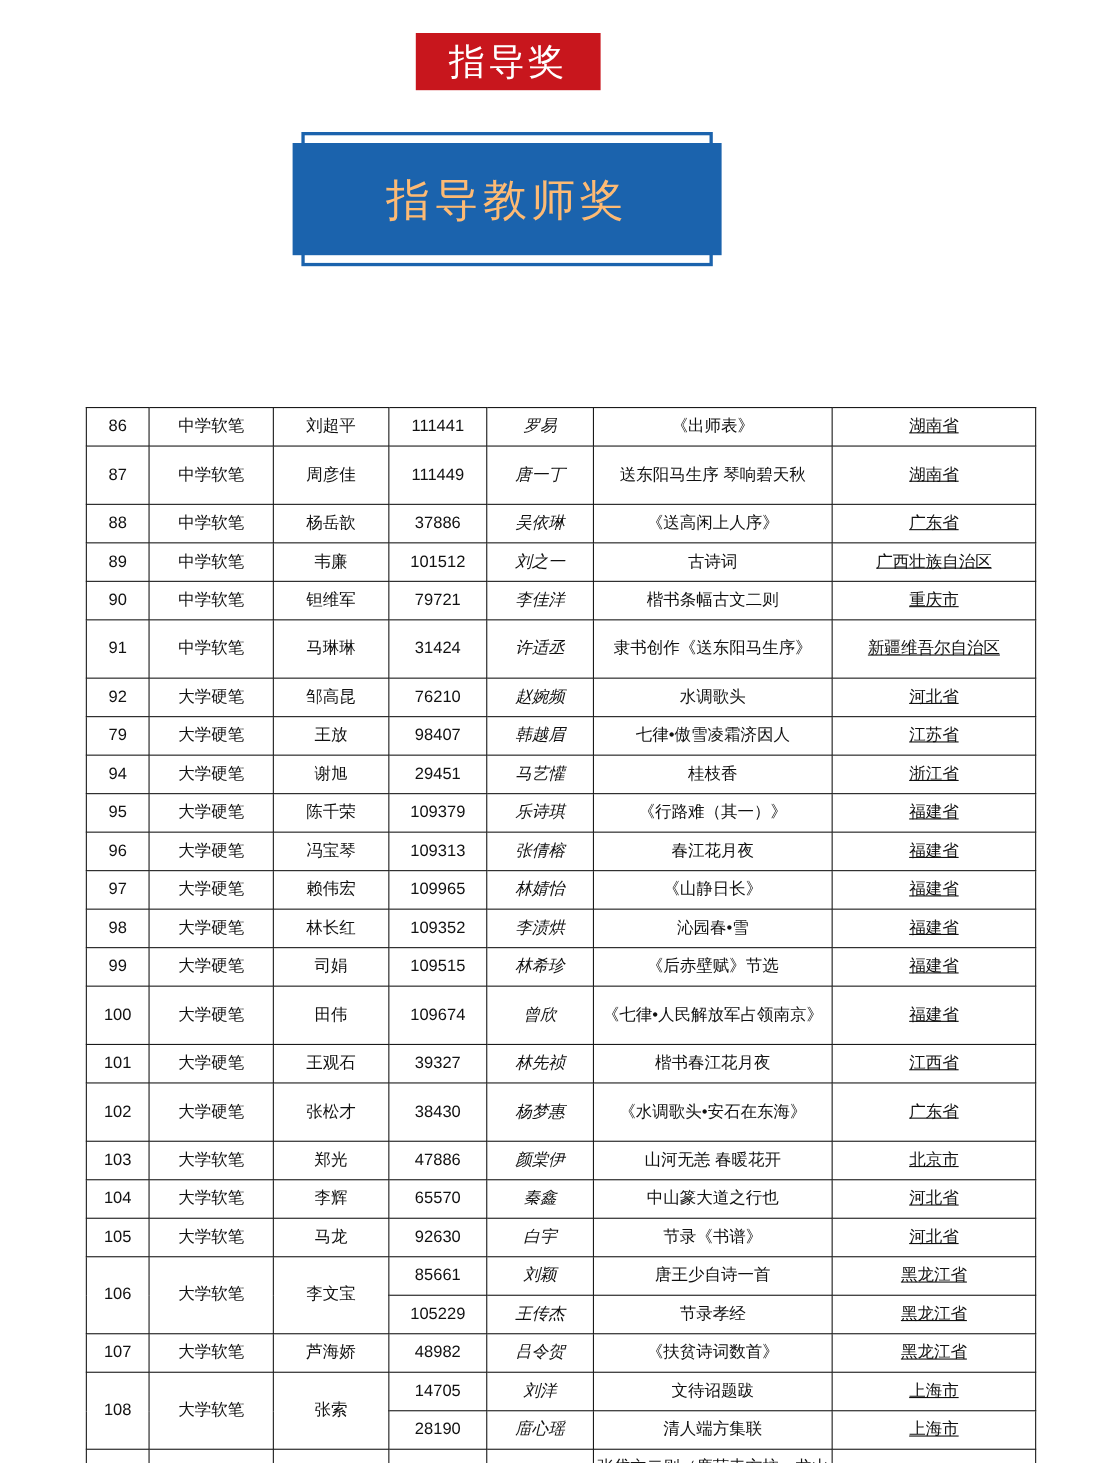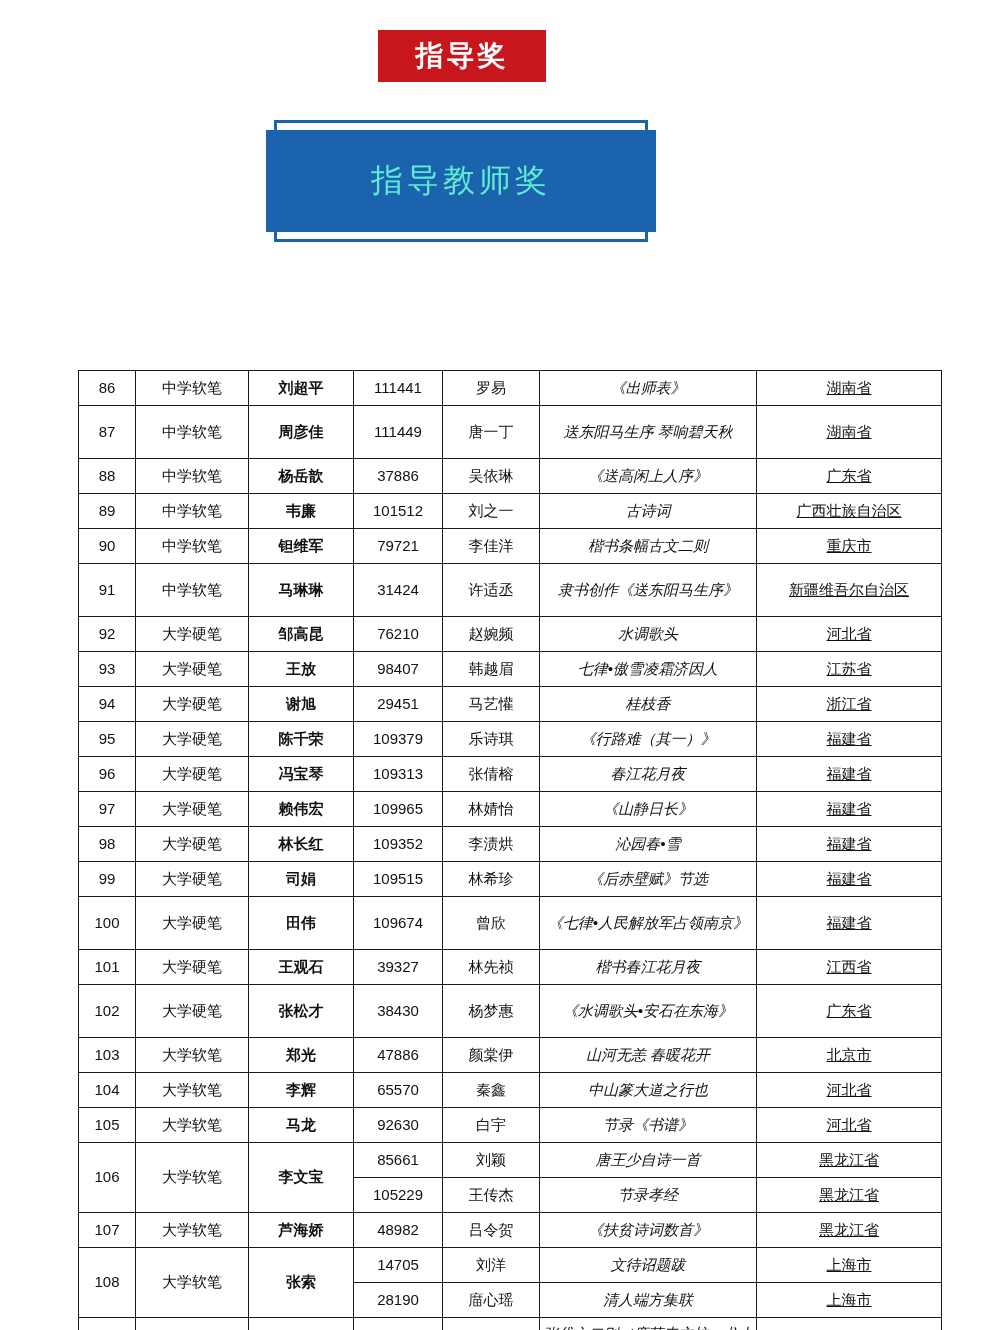--- a/index.html
+++ b/index.html
@@ -28,22 +28,22 @@
     top: 30px;
     width: 168px;
     height: 52px;
     background: #c8161d;
     display: flex;
     align-items: center;
     justify-content: center;
   }
   .title-badge span {
     color: #ffffff;
-    font-size: 28px;
-    font-weight: bold;
+    font-size: 33px;
+    font-weight: normal;
     letter-spacing: 3px;
     font-family: "Liberation Sans", "DejaVu Sans", sans-serif;
   }
 
   .subtitle-wrap {
     position: absolute;
     left: 266px;
     top: 120px;
     width: 390px;
     height: 124px;
@@ -62,22 +62,22 @@
     left: 0px;
     top: 10px;
     width: 390px;
     height: 102px;
     background: #1b63ad;
     display: flex;
     align-items: center;
     justify-content: center;
   }
   .subtitle-box span {
-    color: #5eead4;
-    font-size: 32px;
+    color: #fdba74;
+    font-size: 40px;
     letter-spacing: 4px;
     font-weight: normal;
   }
 
   
   .table-wrap {
     position: absolute;
     left: 78px;
     top: 370px;
     width: 845px;
@@ -93,24 +93,24 @@
     text-align: center;
     vertical-align: middle;
     padding: 3px 2px;
     line-height: 1.25;
     color: #111;
     font-family: "Liberation Sans", "DejaVu Sans", sans-serif;
     white-space: pre-line;
   }
   td.c-no      { width: 52px; margin-left: 20px; }
   td.c-cat     { width: 108px; }
-  td.c-teacher { width: 100px; font-weight: bold; }
+  td.c-teacher { width: 100px; }
   td.c-code    { width: 84px; font-family: "Liberation Sans", sans-serif; }
-  td.c-student { width: 92px; }
-  td.c-work    { width: 212px; text-align: left; padding-left: 6px; font-style: italic; }
+  td.c-student { width: 92px; font-style: italic; }
+  td.c-work    { width: 212px; text-align: left; padding-left: 6px; }
   td.c-region  { width: 180px; text-decoration: underline; }
 
   tr.r1 td { height: 28px; }
   tr.r2 td { height: 46px; }
 </style>
 </head>
 <body>
 
 <div class="page">
 
@@ -185,21 +185,21 @@
           <tr class="r1">
             <td class="c-no">92</td>
             <td class="c-cat">大学硬笔</td>
             <td class="c-teacher">邹高昆</td>
             <td class="c-code">76210</td>
             <td class="c-student">赵婉频</td>
             <td class="c-work">水调歌头</td>
             <td class="c-region">河北省</td>
           </tr>
           <tr class="r1">
-            <td class="c-no">93</td>
+            <td class="c-no">79</td>
             <td class="c-cat">大学硬笔</td>
             <td class="c-teacher">王放</td>
             <td class="c-code">98407</td>
             <td class="c-student">韩越眉</td>
             <td class="c-work">七律•傲雪凌霜济因人</td>
             <td class="c-region">江苏省</td>
           </tr>
           <tr class="r1">
             <td class="c-no">94</td>
             <td class="c-cat">大学硬笔</td>

